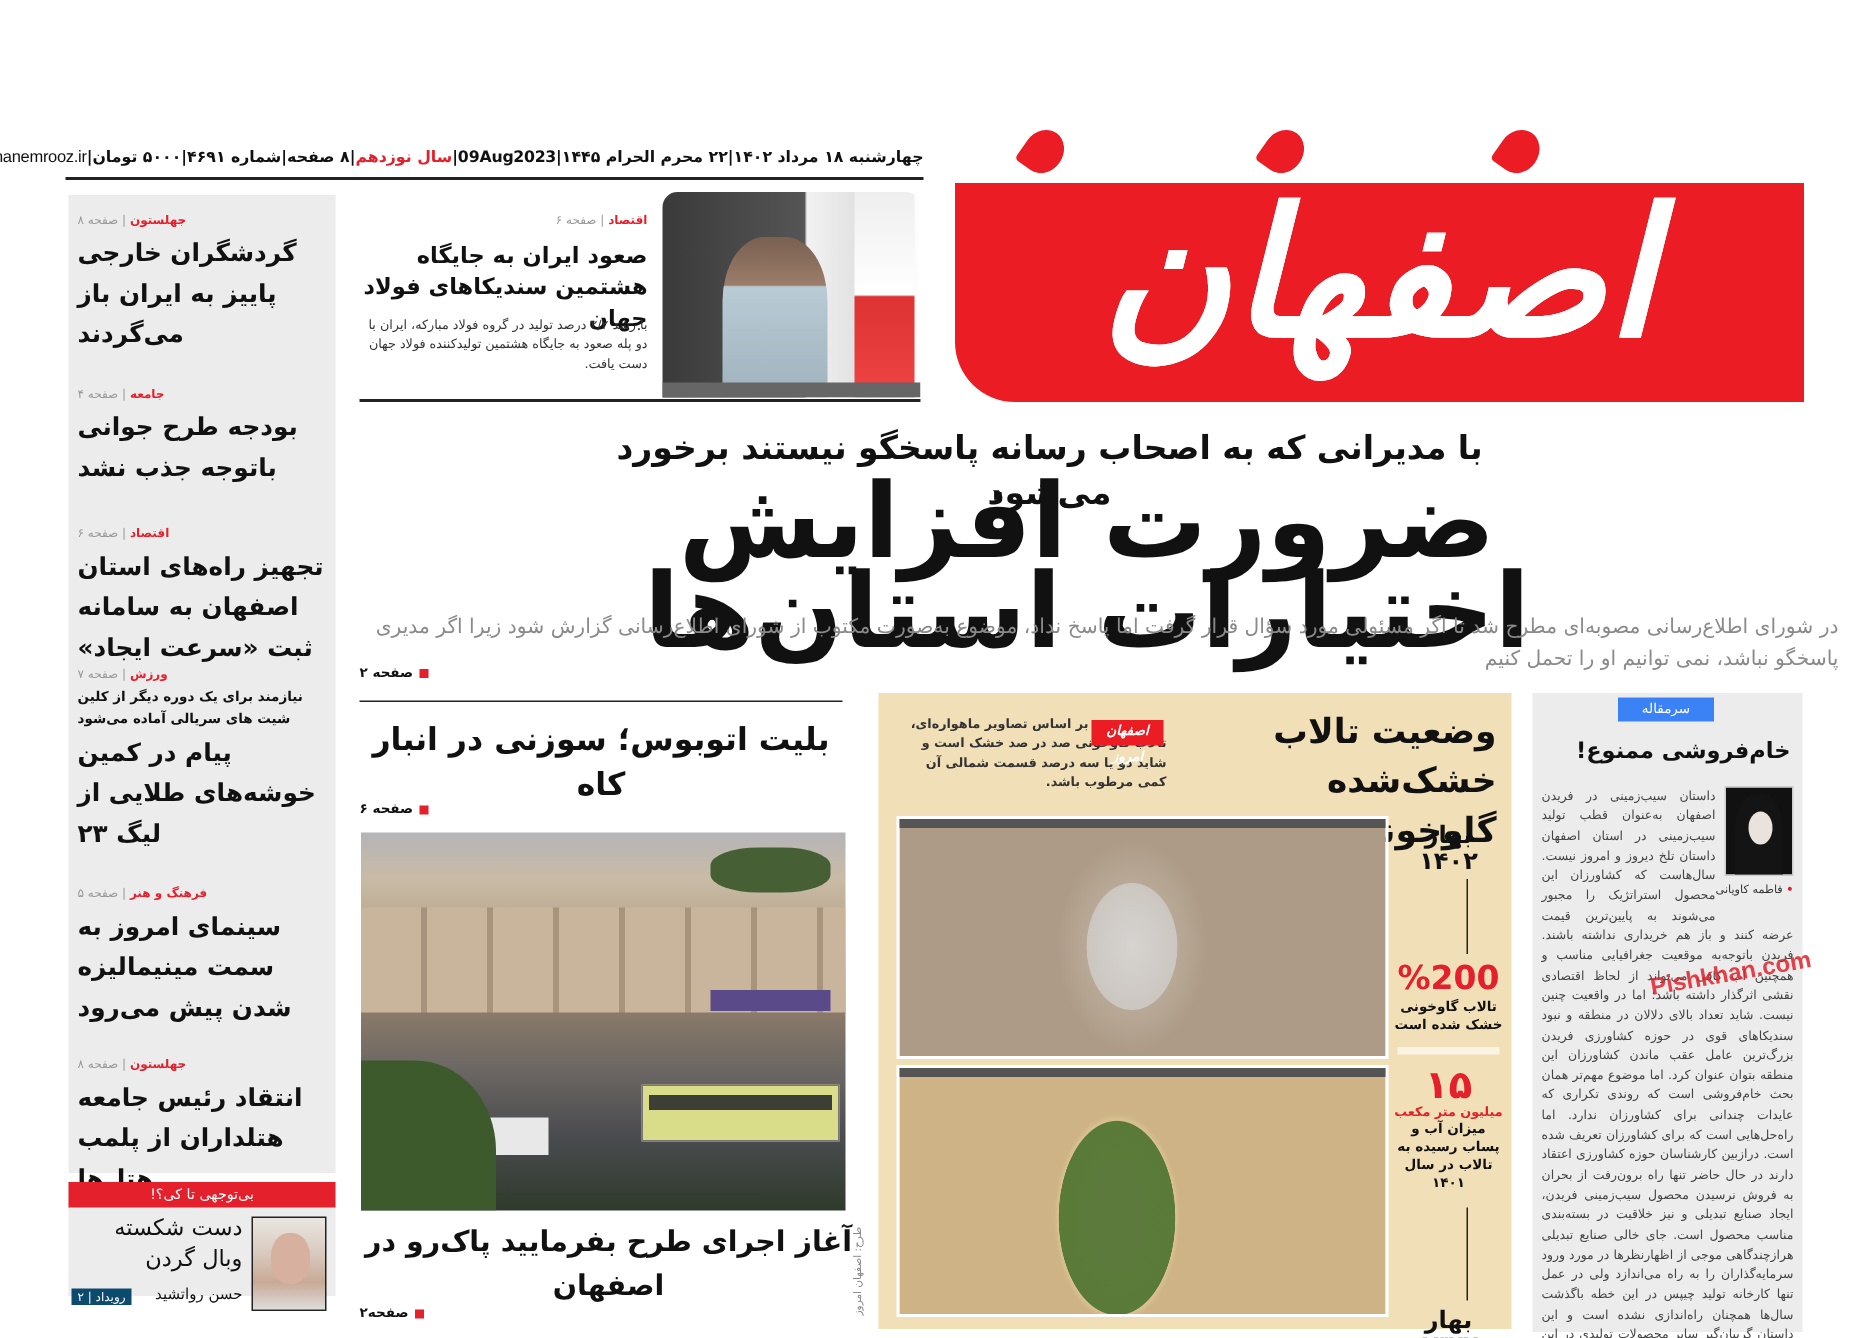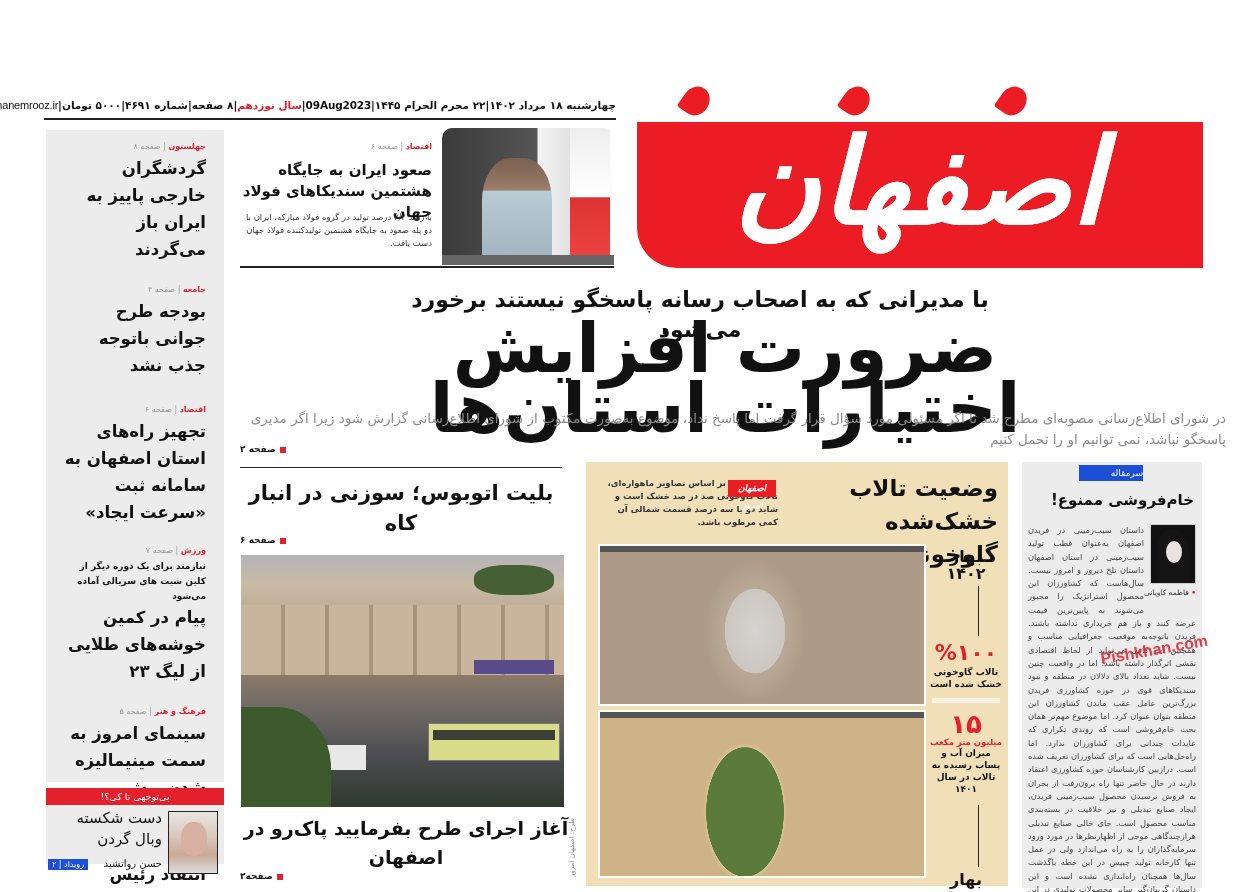--- a/index.html
+++ b/index.html
@@ -13,33 +13,33 @@
   #masthead .band{position:absolute;left:2px;right:0;top:50px;bottom:0;background:#ec1c24;border-radius:0 0 0 40px}
   #masthead .logo-text{position:absolute;right:10px;top:30px;left:10px;height:160px;font-family:"DejaVu Serif",serif;font-weight:bold;font-style:italic;color:#fff;font-size:118px;line-height:160px;text-align:center;letter-spacing:6px;text-shadow:0 0 0 #fff}
   #masthead .dot{position:absolute;width:26px;height:30px;background:#ec1c24;border-radius:50% 50% 50% 10%;transform:rotate(35deg)}
 
   #dateline{left:44px;top:96px;width:572px;height:18px;font-size:10.5px;font-weight:bold;white-space:nowrap;text-align:right;line-height:18px;letter-spacing:-0.2px}
   #dateline .url{font-weight:normal;font-family:"Liberation Sans",sans-serif;font-size:11px}
   #rule-top{left:44px;top:118px;width:572px;height:2px;background:#222}
 
   
   #leftcol{left:46px;top:130px;width:178px;height:652px;background:#ececec}
-  .lc-item{text-align:right;padding:0 18px}
+  .lc-item{text-align:left;padding:0 6px}
   .lc-kicker{font-size:8px;color:#999;margin-bottom:4px}
   .lc-kicker b{color:#e3202b}
   .lc-title{font-size:16.5px;font-weight:bold;line-height:27px;color:#111}
   .lc-sub{font-size:9px;font-weight:bold;line-height:15px}
 
   #opinion-box{left:46px;top:788px;width:178px;height:76px;background:#ececec}
   #opinion-box .bar{height:17px;background:#e3202b;color:#fff;font-size:9.5px;text-align:center;line-height:17px}
   #opinion-box .photo{position:absolute;right:6px;top:23px;width:50px;height:63px;border:1px solid #222;background:linear-gradient(180deg,#e9e6e2 0%,#d8c8bd 40%,#c9a996 70%,#ddd 100%)}
   #opinion-box .photo .face{position:absolute;left:12px;top:10px;width:26px;height:34px;border-radius:45%;background:#d7b0a0}
   #opinion-box .ttl{position:absolute;right:62px;top:20px;width:108px;font-size:15px;font-weight:normal;line-height:21px;text-align:right}
   #opinion-box .author{position:absolute;right:62px;top:70px;font-size:10px}
-  #opinion-box .tag{position:absolute;left:2px;top:71px;background:#1d4ed8;color:#fff;font-size:8px;padding:1px 4px}
+  #opinion-box .tag{position:absolute;left:2px;top:71px;background:#0c4a6e;color:#fff;font-size:8px;padding:1px 4px}
 
   
   #feature{left:240px;top:128px;width:374px;height:137px}
   #feature .photo{position:absolute;right:0;top:0;width:172px;height:137px;border-radius:10px 10px 0 0;overflow:hidden;background:linear-gradient(90deg,#3a3a3a 0%,#555 55%,#f2f2f2 56%,#ddd 80%,#fff 100%)}
   #feature .photo .flag{position:absolute;right:4px;top:0;width:40px;height:137px;background:linear-gradient(180deg,#eee 0%,#fff 50%,#d33 51%,#e44 100%)}
   #feature .photo .man{position:absolute;left:40px;top:30px;width:70px;height:107px;border-radius:40% 40% 0 0;background:linear-gradient(180deg,#7a6050 0%,#9b7d6a 30%,#b9cbd5 31%,#9fb2bd 100%)}
   #feature .photo .desk{position:absolute;left:0;right:0;bottom:0;height:10px;background:#666}
   #feature .kicker{position:absolute;right:182px;top:14px;font-size:8px;color:#999}
   #feature .kicker b{color:#e3202b}
   #feature .ttl{position:absolute;right:182px;top:32px;width:190px;font-size:15px;font-weight:bold;line-height:21px;text-align:right}
@@ -82,21 +82,21 @@
   .spring{font-size:16px;font-weight:bold;line-height:17px}
   .connector{margin:4px auto;width:26px;height:50px;border-right:1.5px solid #222;position:relative}
   .pct{font-size:22px;font-weight:bold;color:#e3202b;line-height:26px}
   .stat-desc{font-size:9px;font-weight:bold;line-height:12px}
   .big15{font-size:26px;font-weight:bold;color:#e3202b;line-height:26px}
   .unit{font-size:8.5px;font-weight:bold;color:#e3202b}
   .divider{height:5px;background:#fbf3e1;margin:8px 4px}
 
   
   #editorial{left:1022px;top:462px;width:180px;height:426px;background:#ececec}
-  #editorial .badge{position:absolute;left:57px;top:3px;width:64px;height:16px;background:#1d4ed8;color:#fff;font-size:9px;line-height:16px}
+  #editorial .badge{position:absolute;left:57px;top:3px;width:64px;height:16px;background:#3b82f6;color:#fff;font-size:9px;text-align:center;line-height:16px}
   #editorial .ttl{position:absolute;right:8px;top:26px;width:166px;font-size:15px;font-weight:bold;text-align:right;line-height:24px}
   #editorial .portrait{position:absolute;right:6px;top:62px;width:46px;height:60px;background:radial-gradient(ellipse 10px 14px at 24px 28px,#e8e1dc 0%,#ddd 90%,#111 100%);border:1px solid #ccc}
   #editorial .portrait:before{content:"";position:absolute;left:6px;right:6px;top:4px;bottom:0;border-radius:45% 45% 0 0;background:#141414;z-index:0}
   #editorial .portrait:after{content:"";position:absolute;left:15px;top:16px;width:16px;height:22px;border-radius:50%;background:#eae2dc}
   #editorial .author{position:absolute;right:6px;top:126px;font-size:7.5px;color:#333}
   #editorial .author b{color:#e3202b}
   #editorial .body{position:absolute;right:6px;top:62px;width:168px;font-size:8.3px;line-height:13.3px;color:#444;text-align:justify}
   #editorial .body .float{float:right;width:52px;height:80px}
   #watermark{left:1100px;top:640px;width:120px;font-size:16px;font-weight:bold;color:#e3202b;opacity:.85;transform:rotate(-10deg);font-family:"Liberation Sans",sans-serif;direction:ltr;text-align:left}
 </style>
@@ -134,21 +134,21 @@
     <div class="lc-title">گردشگران خارجی پاییز به ایران باز می‌گردند</div>
   </div>
   <div class="lc-item" style="margin-top:22px">
     <div class="lc-kicker"><b>جامعه</b> | <span>صفحه ۴</span></div>
     <div class="lc-title">بودجه طرح جوانی باتوجه جذب نشد</div>
   </div>
   <div class="lc-item" style="margin-top:26px">
     <div class="lc-kicker"><b>اقتصاد</b> | <span>صفحه ۶</span></div>
     <div class="lc-title">تجهیز راه‌های استان اصفهان به سامانه ثبت «سرعت ایجاد»</div>
   </div>
-  <div class="lc-item" style="margin-top:20px">
+  <div class="lc-item" style="">
     <div class="lc-kicker"><b>ورزش</b> | <span>صفحه ۷</span></div>
     <div class="lc-sub">نیازمند برای یک دوره دیگر از کلین شیت های سریالی آماده می‌شود</div>
     <div class="lc-title">پیام در کمین خوشه‌های طلایی از لیگ ۲۳</div>
   </div>
   <div class="lc-item" style="margin-top:22px">
     <div class="lc-kicker"><b>فرهنگ و هنر</b> | <span>صفحه ۵</span></div>
     <div class="lc-title">سینمای امروز به سمت مینیمالیزه شدن پیش می‌رود</div>
   </div>
   <div class="lc-item" style="margin-top:20px">
     <div class="lc-kicker"><b>جهلستون</b> | <span>صفحه ۸</span></div>
@@ -193,21 +193,21 @@
   <div id="sat-2023" class="sat">
       <div class="hdr"></div>
     </div>
   <div id="sat-1993" class="sat">
       <div class="hdr"></div>
     </div>
 
   <div class="side" style="top:86px">
     <div class="spring">بهار ۱۴۰۲</div>
     <div class="connector"></div>
-    <div class="pct">%۱۰۰</div>
+    <div class="pct">%200</div>
     <div class="stat-desc">تالاب گاوخونی خشک شده است</div>
     <div class="divider"></div>
     <div class="big15">۱۵</div>
     <div class="unit">میلیون متر مکعب</div>
     <div class="stat-desc">میزان آب و پساب رسیده به تالاب در سال ۱۴۰۱</div>
     <div class="connector" style="height:62px;margin-top:10px"></div>
     <div class="spring">بهار ۱۳۷۲</div>
   </div>
 </div>
 

